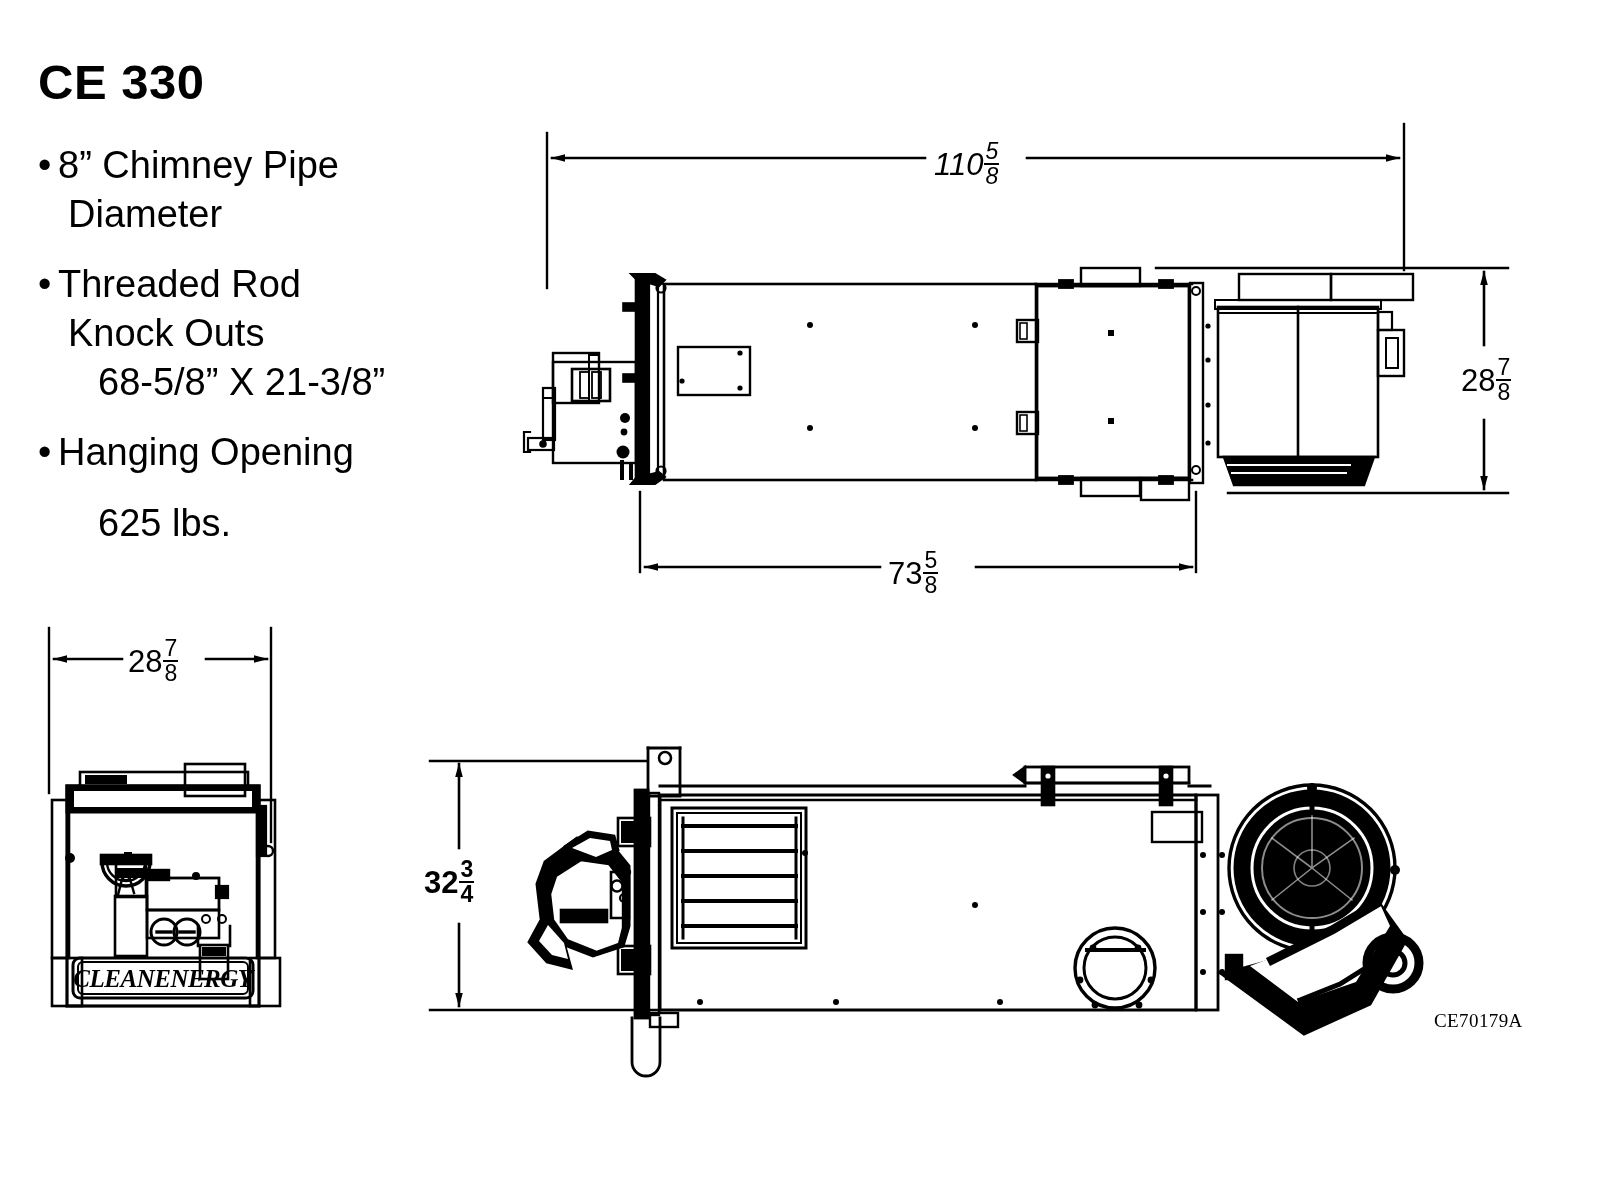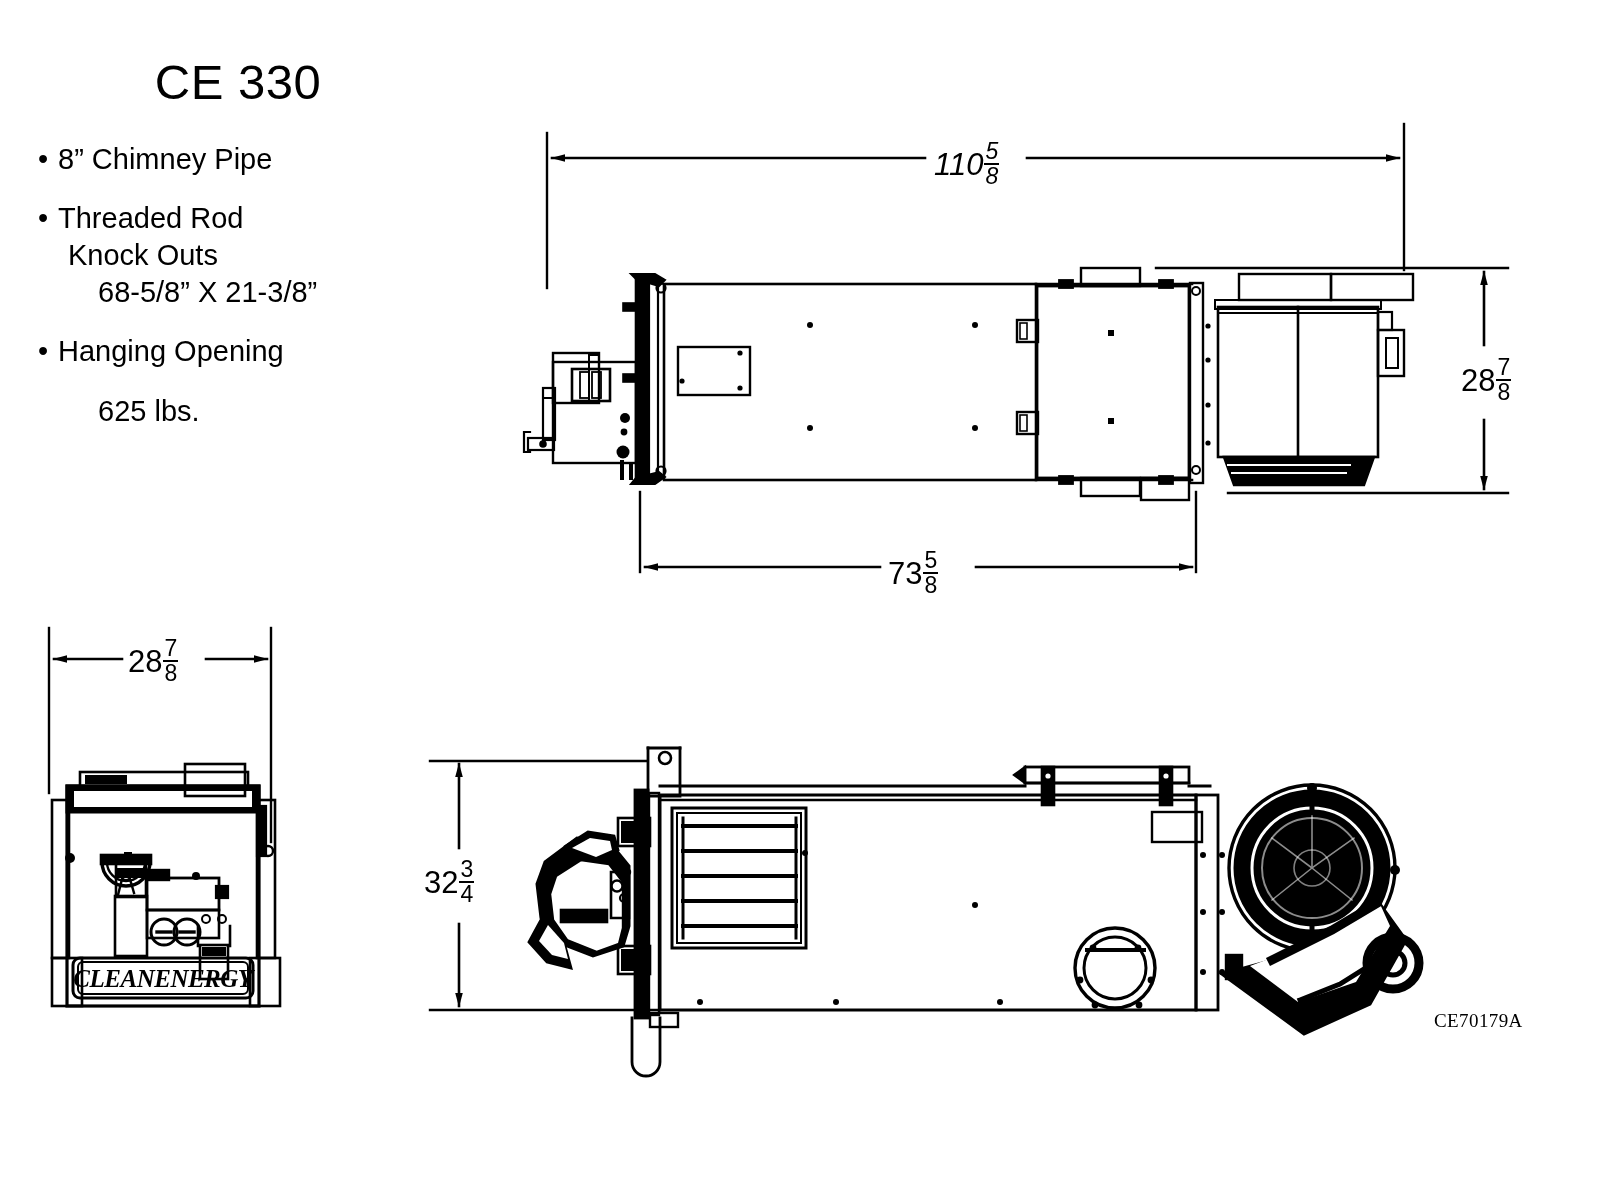--- a/index.html
+++ b/index.html
@@ -26,27 +26,26 @@
     position: absolute;
     left: 38px;
     top: 58px;
     width: 400px;
   }
   .model-title {
     font-size: 49px;
     letter-spacing: 0.5px;
     line-height: 1;
     margin: 0 0 34px 0;
-    font-weight: normal;
-    text-align: center;
+    font-weight: bold;
   }
   .spec-item {
     display: block;
     margin-bottom: 22px;
-    font-size: 29px;
+    font-size: 38px;
     line-height: 1.28;
   }
   .spec-item .bullet-row {
     display: block;
     white-space: nowrap;
   }
   .spec-bullet {
     display: inline-block;
     width: 20px;
   }
@@ -95,20 +94,21 @@
 
 <div id="sheet">
 
   <div class="spec-panel">
     <div class="model-title">CE 330</div>
 
     <div class="spec-item">
       <span class="bullet-row">
         <span class="spec-bullet">•</span><span>8” Chimney Pipe</span>
       </span>
+      <span class="spec-line2">Diameter</span>
     </div>
 
     <div class="spec-item">
       <span class="bullet-row">
         <span class="spec-bullet">•</span><span>Threaded Rod</span>
       </span>
       <span class="spec-line2">Knock Outs</span>
       <span class="spec-line3">68-5/8” X 21-3/8”</span>
     </div>
 
@@ -148,21 +148,21 @@
   </div>
 
   <div class="dim" style="left:128px; top:637px;">
     <span class="whole">28</span>
       <span class="frac">
         <span class="num">7</span>
         <span class="den">8</span>
       </span>
   </div>
 
-  <div class="dim" style="left:424px; top:858px;">
+  <div class="dim" style="left:424px; top:858px;font-weight:bold;">
     <span class="whole">32</span>
       <span class="frac">
         <span class="num">3</span>
         <span class="den">4</span>
       </span>
   </div>
 
   <div class="drawing-no" style="left:1434px; top:1010px;">CE70179A</div>
 
   <svg width="1600" height="1200" viewBox="0 0 1600 1200" style="position:absolute; left:0; top:0;">

